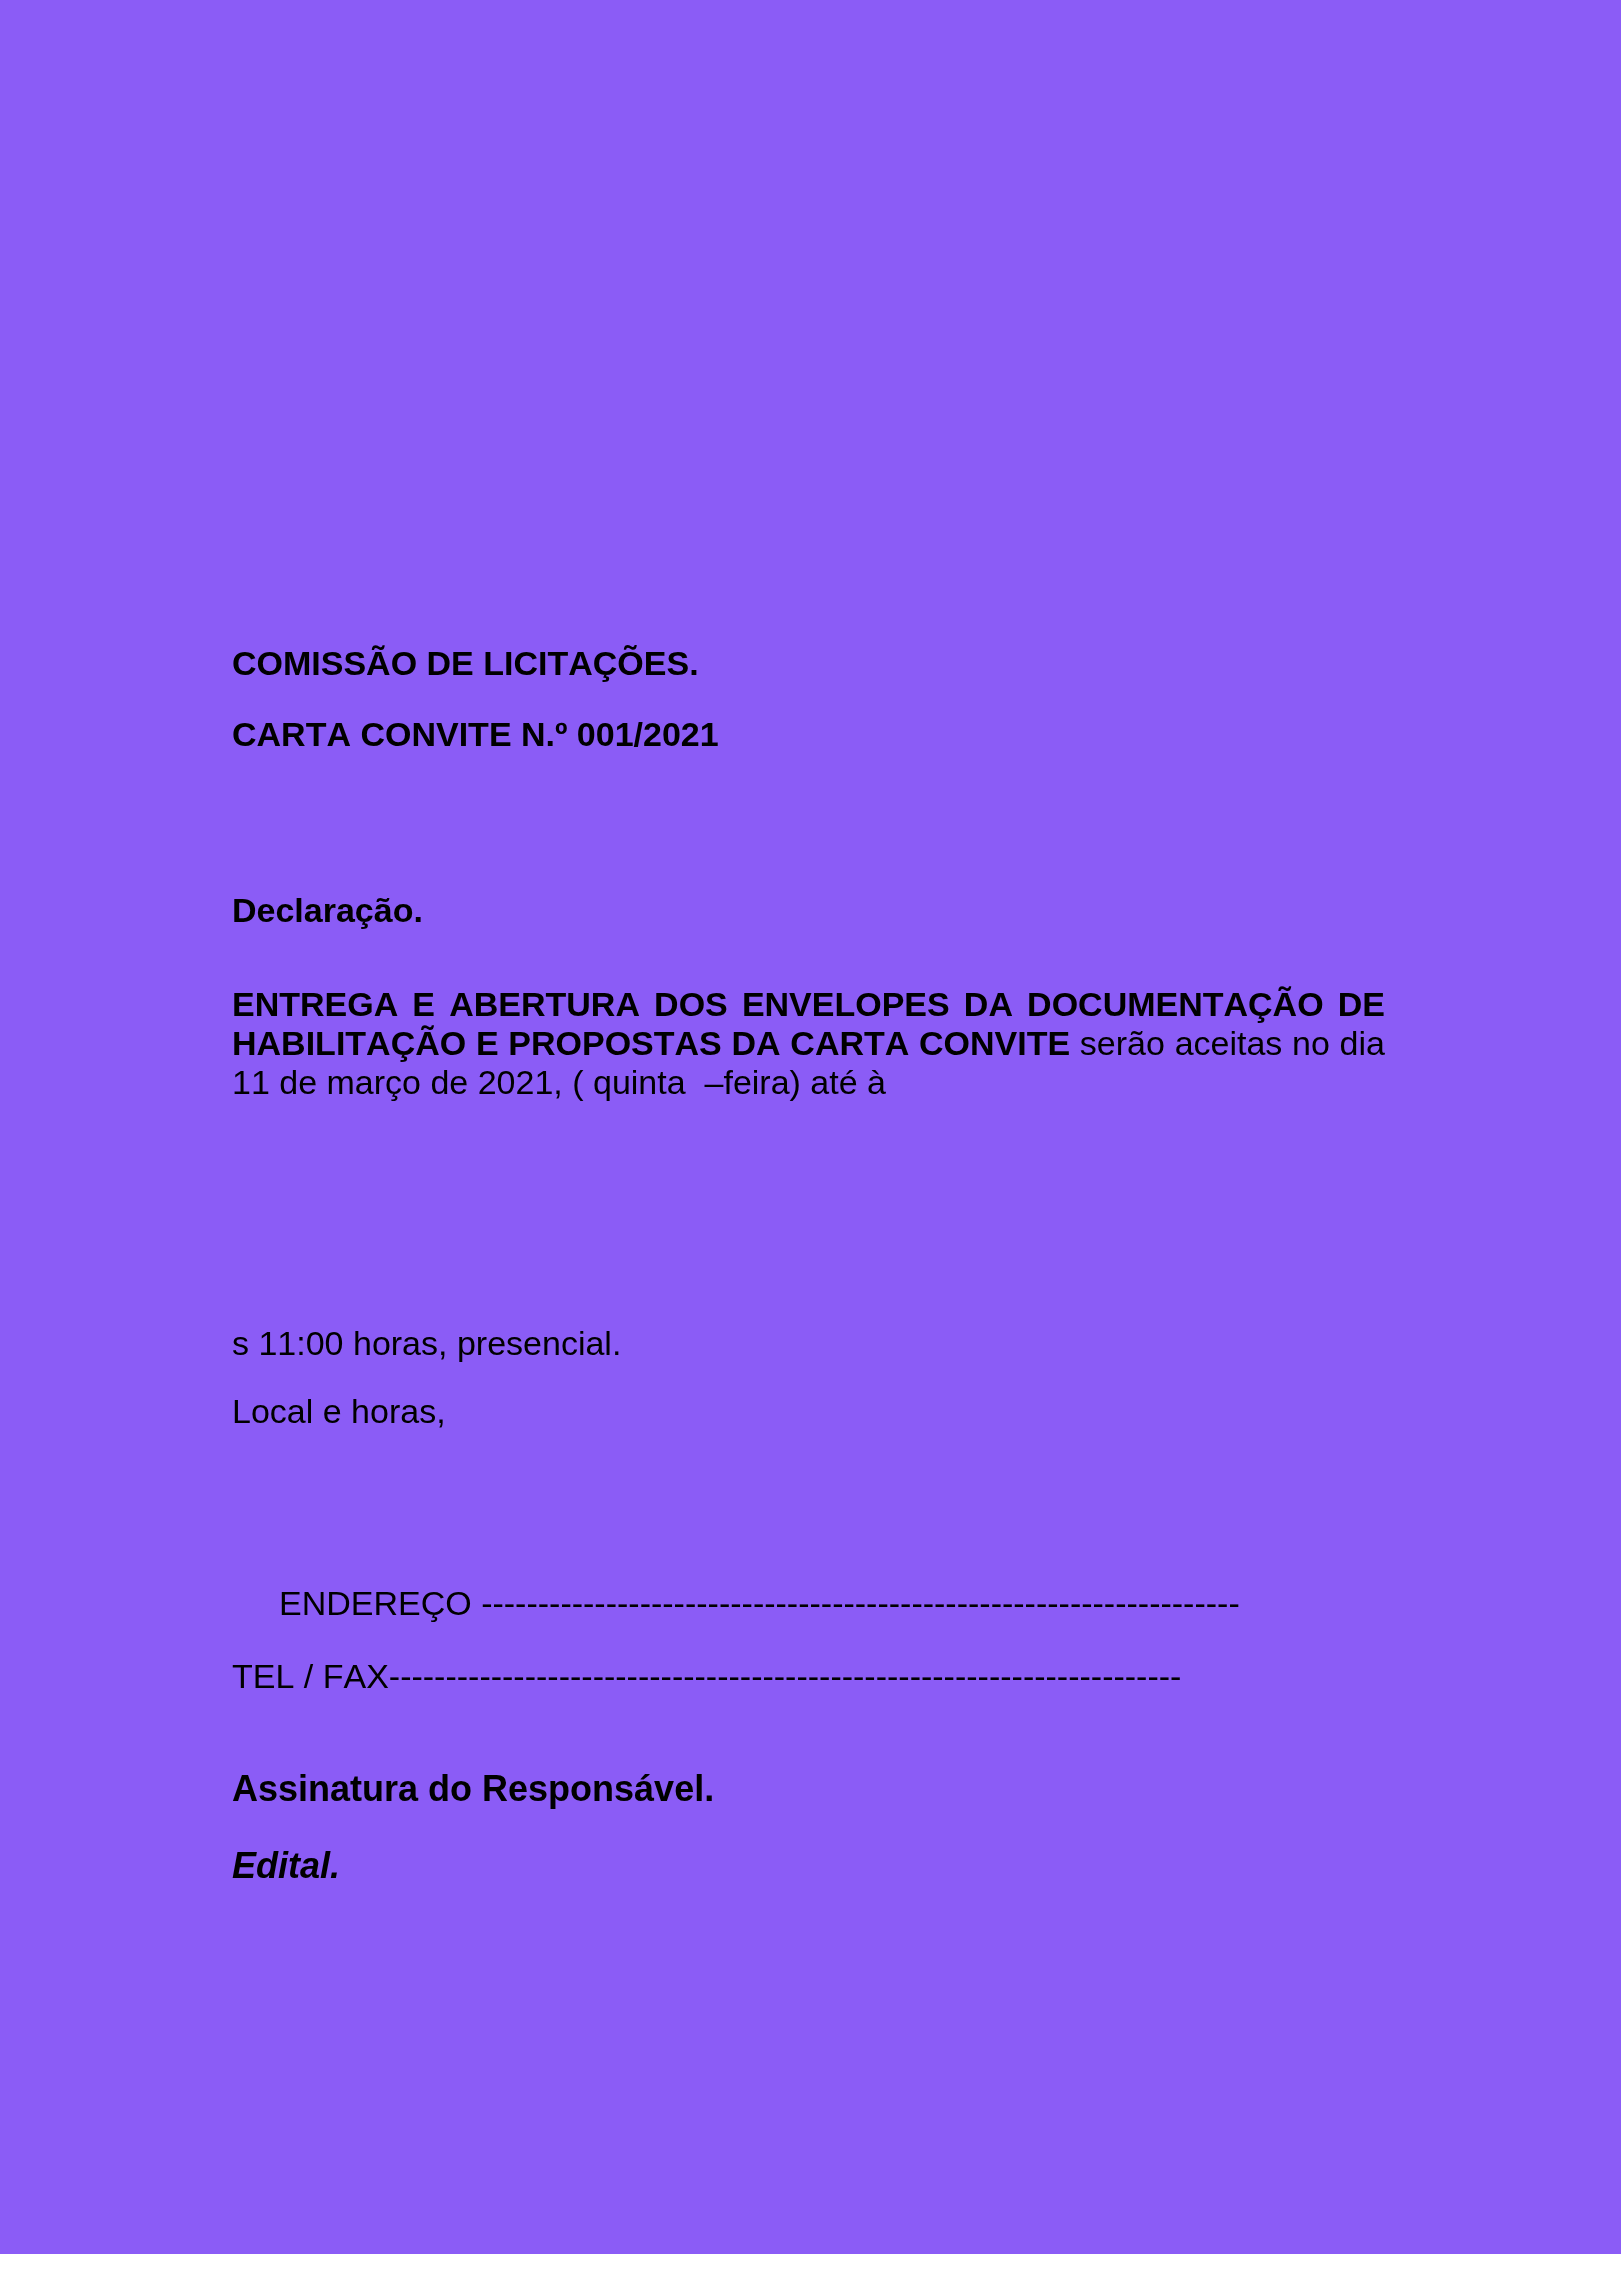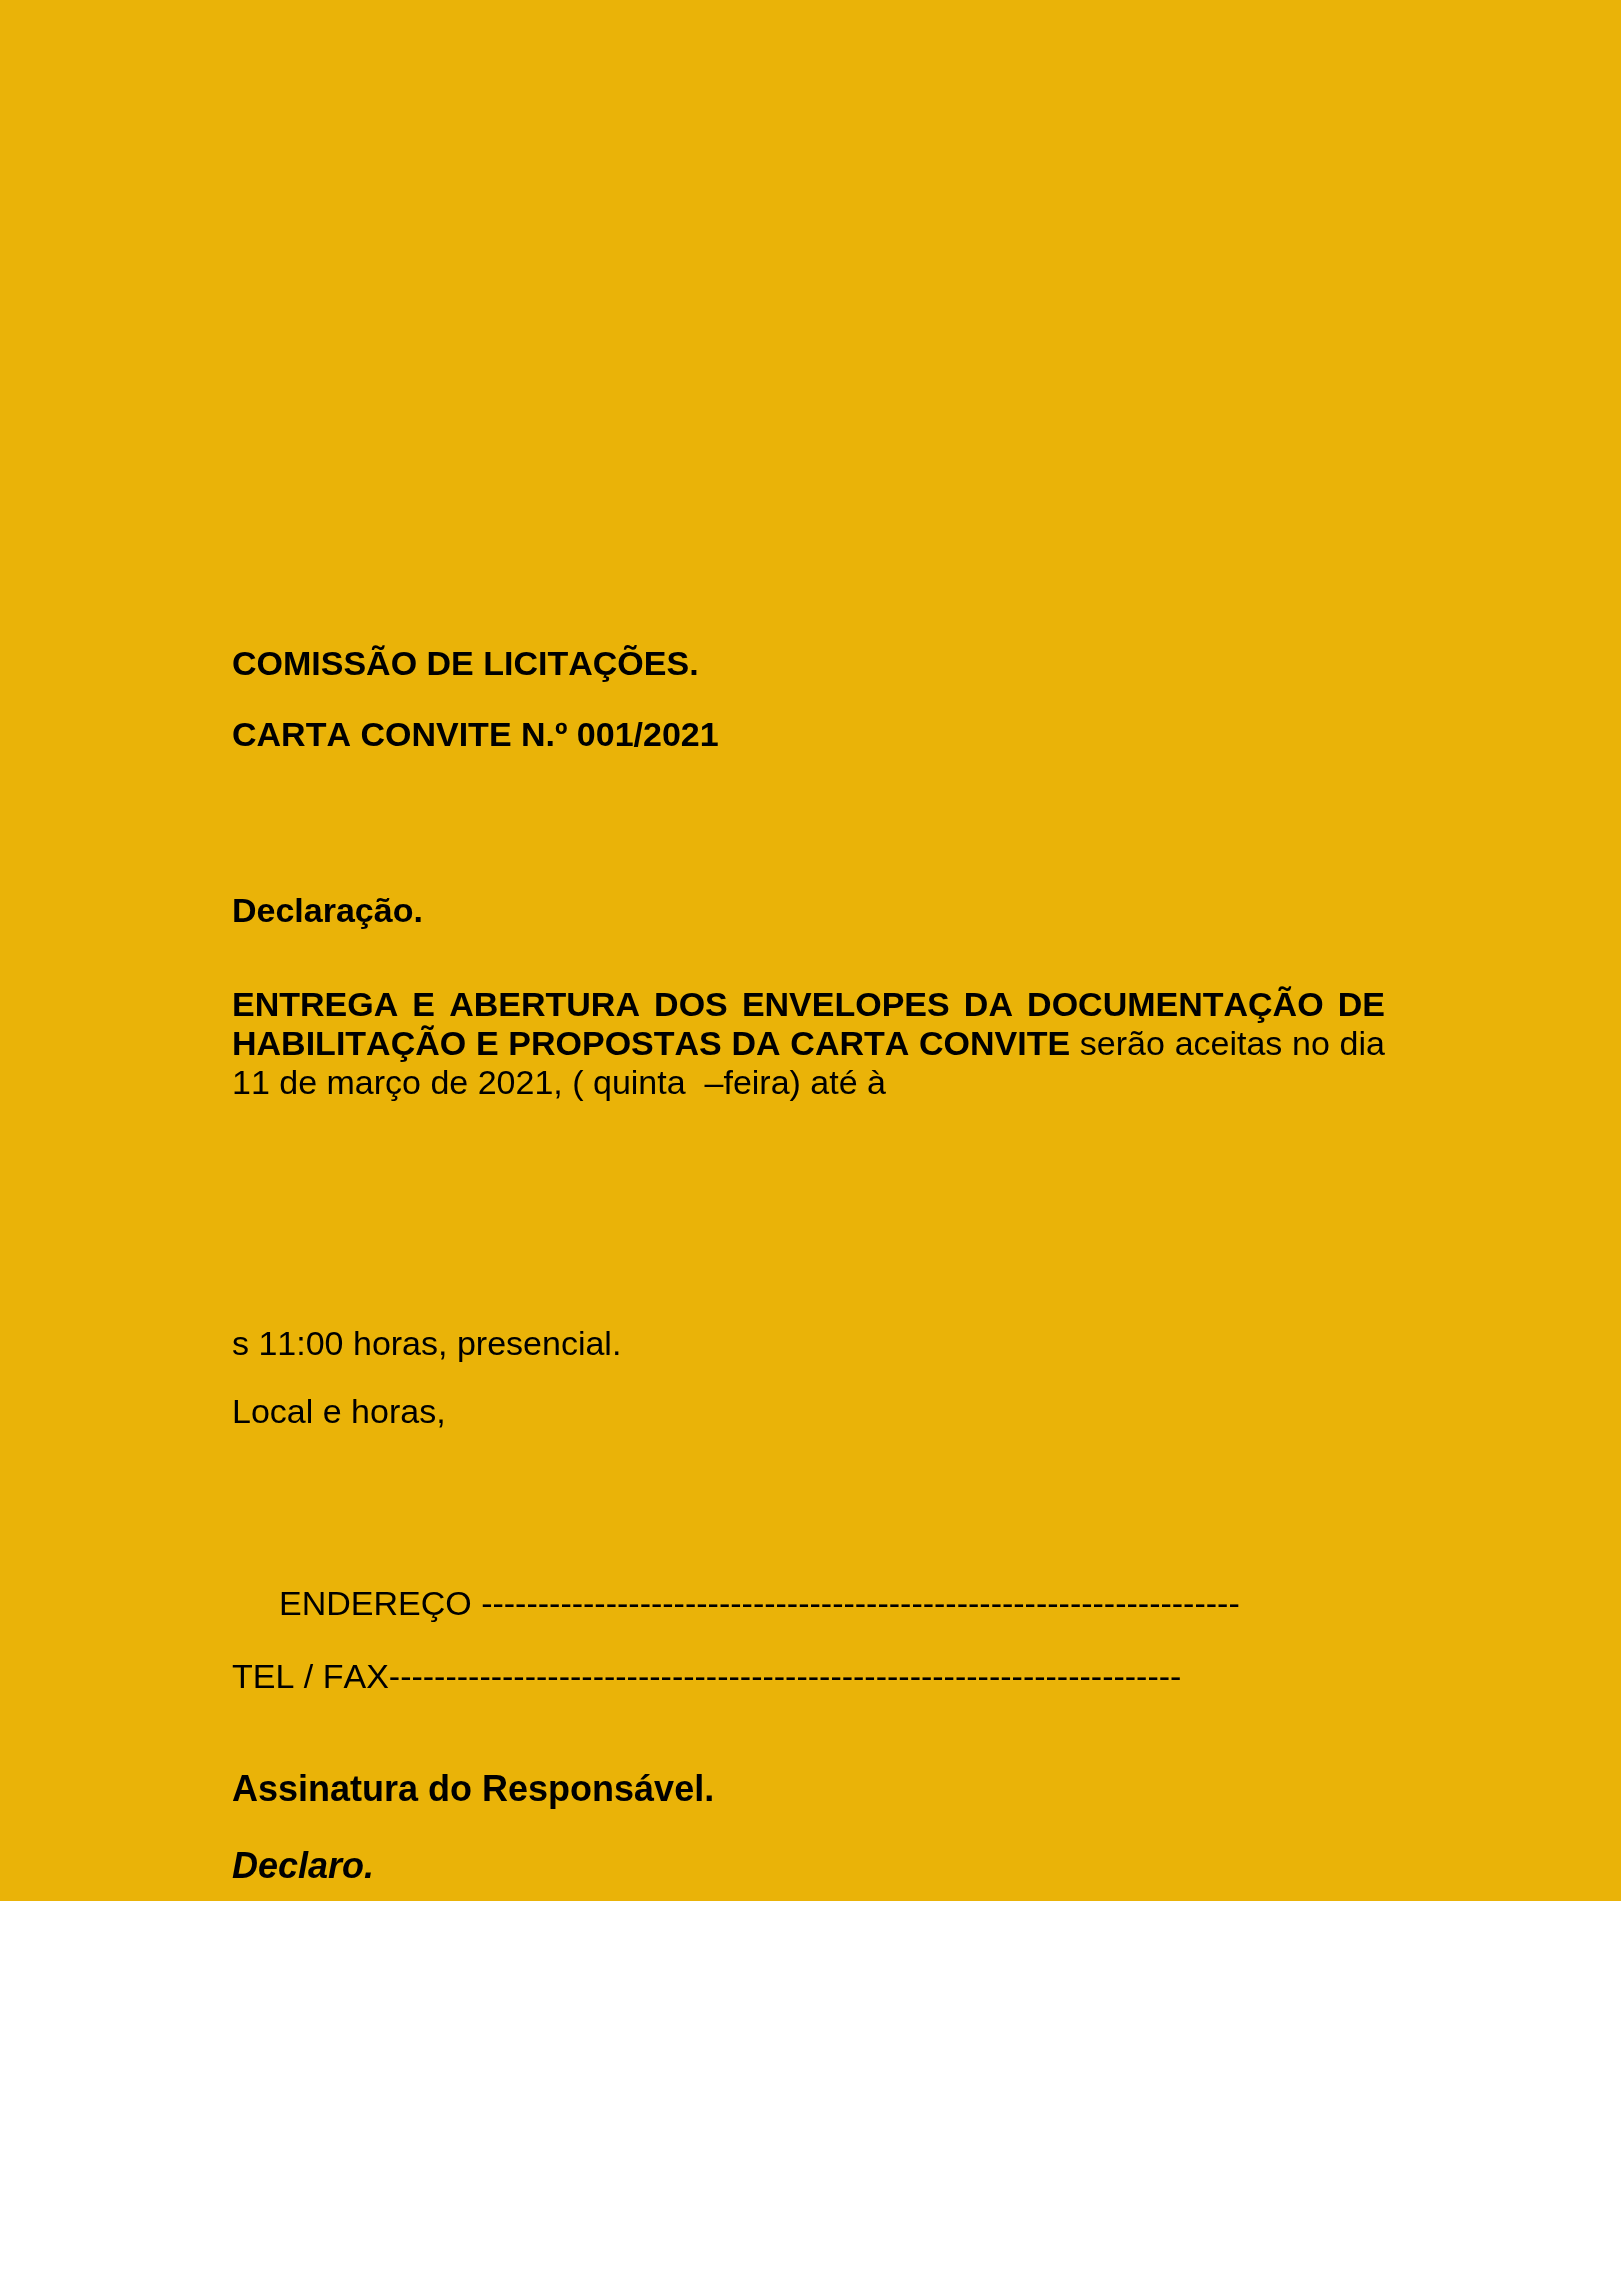--- a/index.html
+++ b/index.html
@@ -3,22 +3,22 @@
 <meta charset="utf-8">
 <style>
   html, body {
     margin: 0;
     padding: 0;
     background: #ffffff;
   }
   .page {
     position: relative;
     width: 1621px;
-    height: 1901px;
-    background: #eab308;
+    height: 2254px;
+    background: #8b5cf6;
     color: #000000;
     font-family: "Liberation Sans", "DejaVu Sans", sans-serif;
     font-size: 34px;
     line-height: 39px;
     font-kerning: none;
   }
   .block {
     position: absolute;
     left: 232px;
     width: 1153px;
@@ -75,16 +75,16 @@
   <div class="block form-line-2">
     <span>ENDEREÇO </span><span>-------------------------------------------------------------------</span>
   </div>
 
   <div class="block form-line-3">
     <span>TEL / FAX</span><span>----------------------------------------------------------------------</span>
   </div>
 
   <div class="block signature-line">Assinatura do Responsável.</div>
 
-  <div class="block stamp-line">Declaro.</div>
+  <div class="block stamp-line">Edital.</div>
 
 </div>
 
 
 </body></html>

